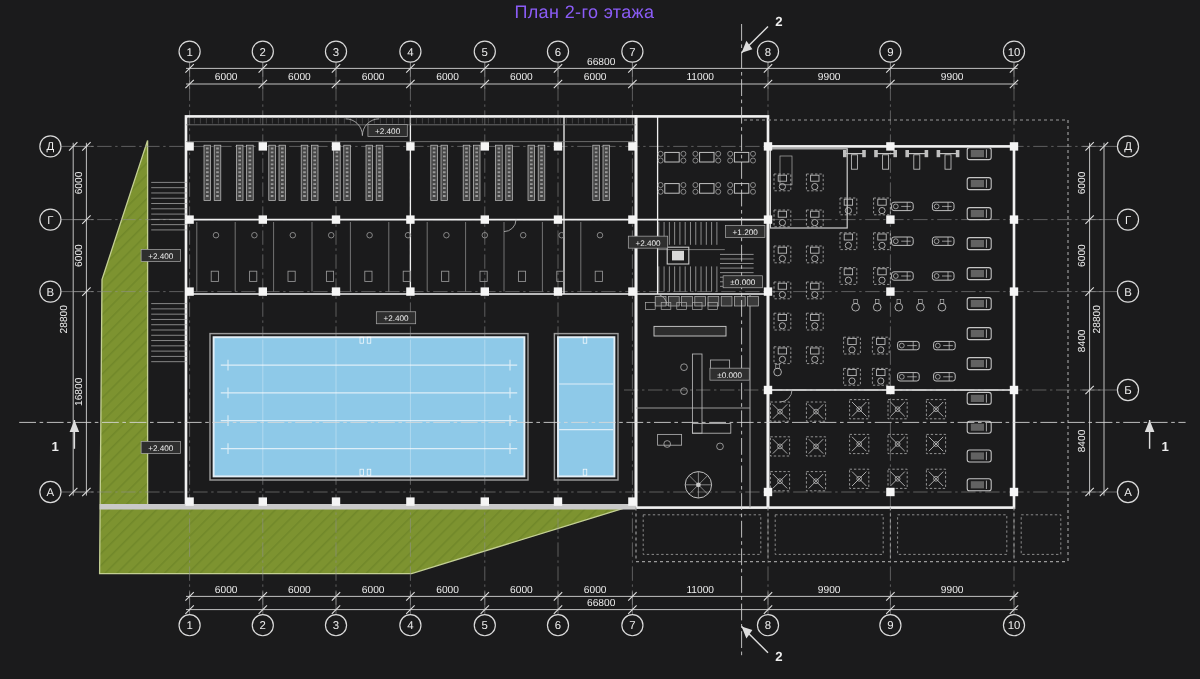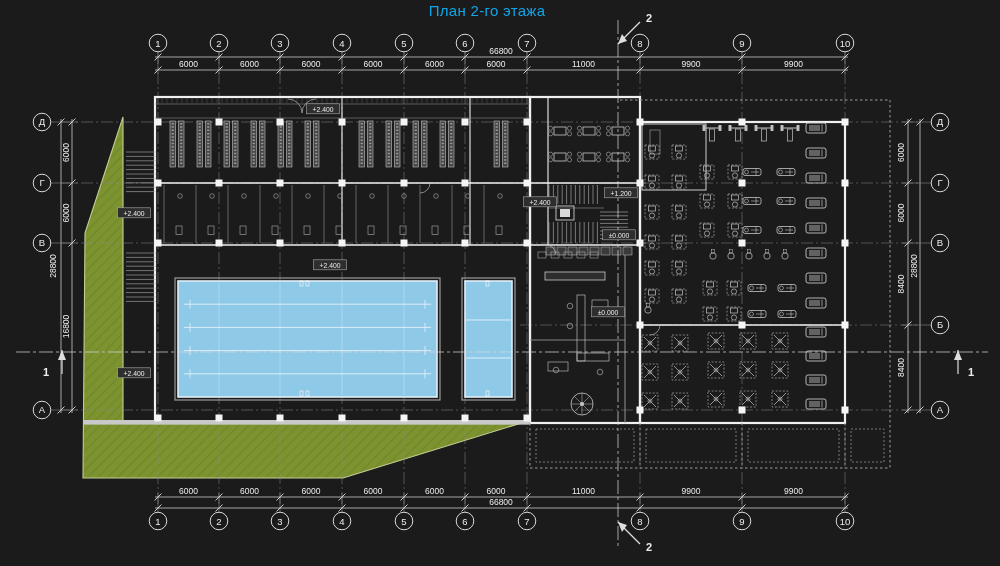--- a/index.html
+++ b/index.html
@@ -1,18 +1,18 @@
 <!DOCTYPE html>
 <html><head>
 <meta charset="utf-8">
 <style>
   html,body{margin:0;padding:0;background:#111;}
   .stage{position:relative;width:1000px;height:566px;background:#1b1b1c;overflow:hidden;
          font-family:"Liberation Sans",sans-serif;}
-  .title{position:absolute;top:2px;left:0;width:974px;text-align:center;color:#0ea5e9;
+  .title{position:absolute;top:2px;left:0;width:974px;text-align:center;color:#8b5cf6;
          font-size:15px;letter-spacing:.3px;}
   svg{position:absolute;left:0;top:0;}
 </style>
 </head>
 <body>
 
 <div class="stage">
   <svg id="plan-svg" width="1000" height="566">
       <defs>
         <pattern id="gh" width="7" height="7" patternUnits="userSpaceOnUse" patternTransform="rotate(45)">

